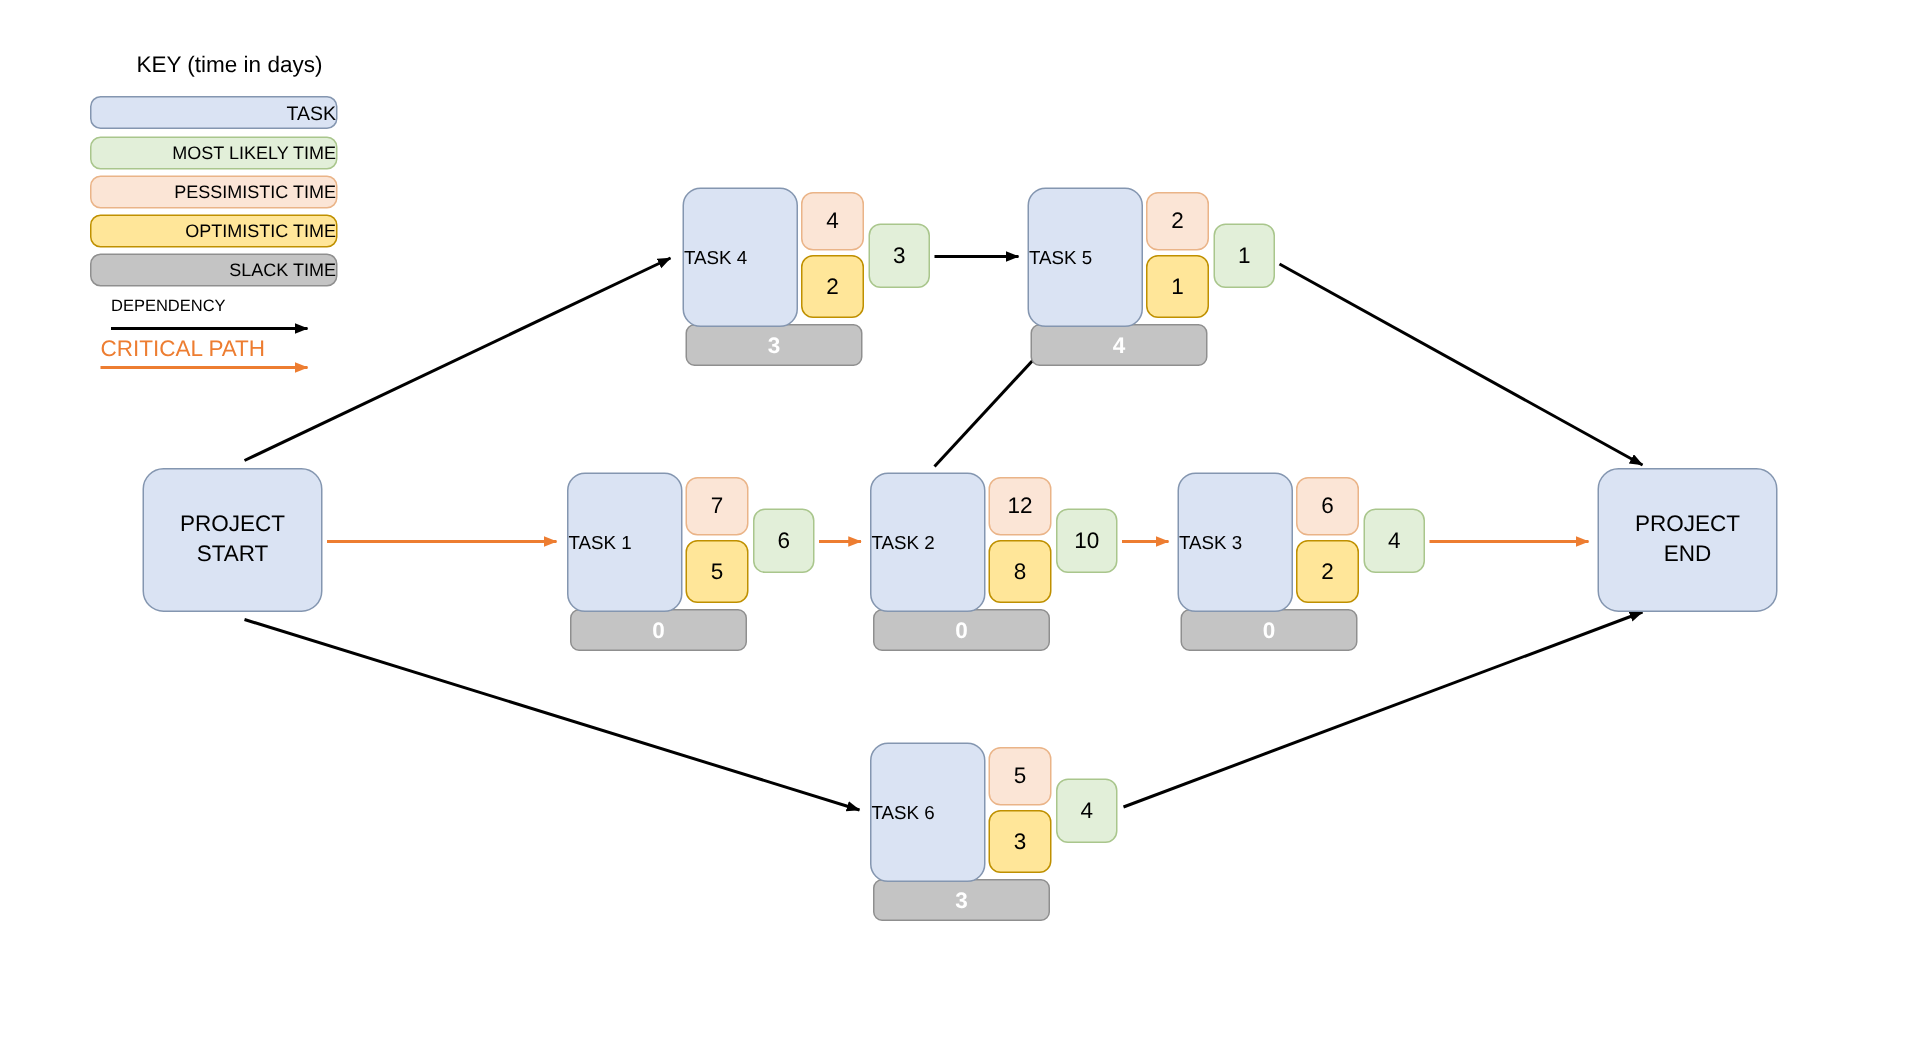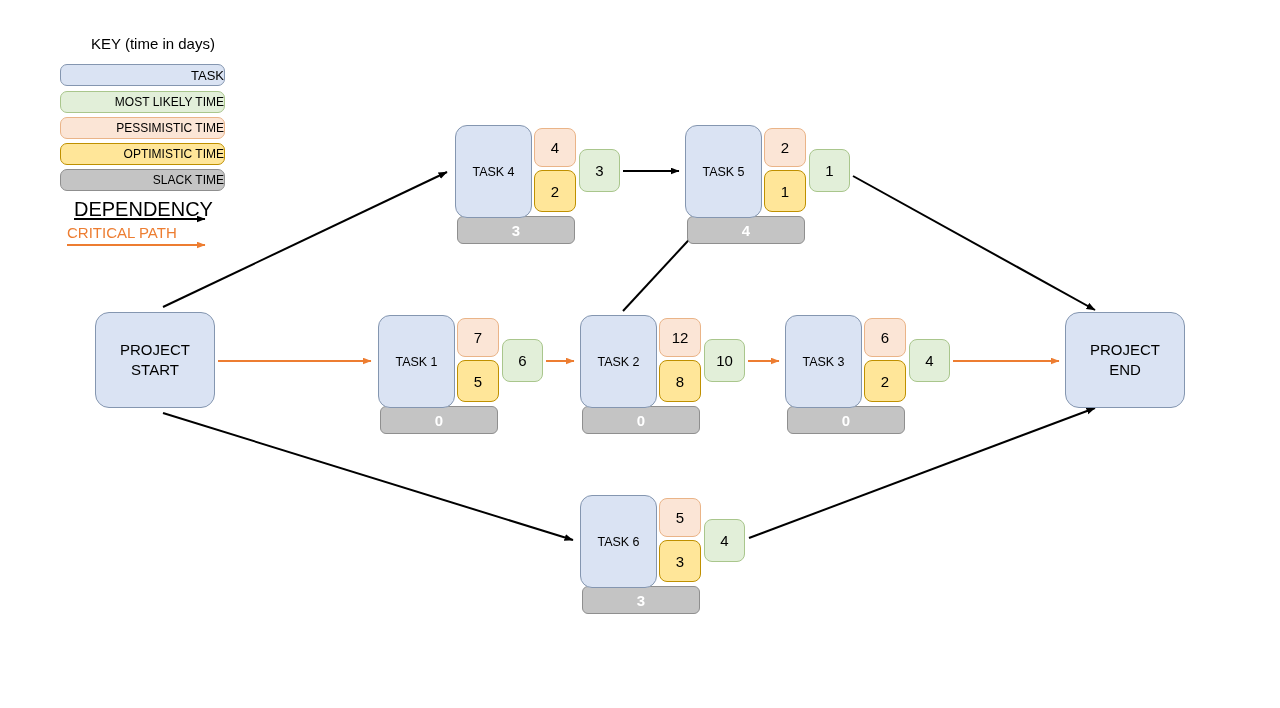--- a/index.html
+++ b/index.html
@@ -17,37 +17,37 @@
   
   .key-title { position: absolute; left: 55px; top: 35px; font-size: 15px; margin-left: 36px; }
   .key-box { position: absolute; left: 60px; width: 165px; height: 22px; border-radius: 7px;
              display: flex; align-items: center; justify-content: flex-end;
              font-size: 12px; box-sizing: border-box; }
   .kb-task { top: 64px;  background: var(--task-fill, #dae3f3);        border: 1.5px solid var(--task-border, #8496b0); font-size: 13px; }
   .kb-ml   { top: 91px;  background: var(--most-likely-fill, #e2efd9); border: 1.5px solid var(--most-likely-border, #a9c68c); }
   .kb-pess { top: 117px; background: var(--pessimistic-fill, #fbe5d6); border: 1.5px solid var(--pessimistic-border, #eab488); }
   .kb-opt  { top: 143px; background: var(--optimistic-fill, #ffe699);  border: 1.5px solid var(--optimistic-border, #bf9000); }
   .kb-slack{ top: 169px; background: var(--slack-fill, #c4c4c4);       border: 1.5px solid var(--slack-border, #8f8f8f); }
-  .key-dep  { position: absolute; left: 74px; top: 198px; font-size: 20px; }
+  .key-dep  { position: absolute; left: 74px; top: 198px; font-size: 11px; }
   .key-crit { position: absolute; left: 67px; top: 224px; font-size: 15px; color: var(--critical-path, #ed7d31); }
 
   
   .node { position: absolute; width: 120px; height: 96px; border-radius: 14px;
           background: var(--task-fill, #dae3f3); border: 1.5px solid var(--task-border, #8496b0);
           display: flex; align-items: center; justify-content: center; text-align: center;
           font-size: 15px; line-height: 1.35; box-sizing: border-box; }
   .node span { display: block; width: 80px; }
   .node-start { left: 95px;  top: 312px; }
   .node-end   { left: 1065px; top: 312px; }
 
   
   .cluster { position: absolute; width: 166px; height: 122px; }
   .task-main { position: absolute; left: 0; top: 0; width: 77px; height: 93px;
                background: var(--task-fill, #dae3f3); border: 1.5px solid var(--task-border, #8496b0);
-               border-radius: 12px; display: flex; align-items: center; justify-content: center;
+               border-radius: 12px; display: flex; align-items: center; 
                font-size: 12.5px; box-sizing: border-box; z-index: 2; }
   .time-box { position: absolute; display: flex; align-items: center; justify-content: center;
               font-size: 15px; border-radius: 8px; box-sizing: border-box; z-index: 2; }
   .pess { left: 79px; top: 3px;  width: 42px; height: 39px;
           background: var(--pessimistic-fill, #fbe5d6); border: 1.5px solid var(--pessimistic-border, #eab488); }
   .opt  { left: 79px; top: 45px; width: 42px; height: 42px;
           background: var(--optimistic-fill, #ffe699); border: 1.5px solid var(--optimistic-border, #bf9000); }
   .ml   { left: 124px; top: 24px; width: 41px; height: 43px;
           background: var(--most-likely-fill, #e2efd9); border: 1.5px solid var(--most-likely-border, #a9c68c); }
   .slack-bar { position: absolute; left: 2px; top: 91px; width: 118px; height: 28px;

